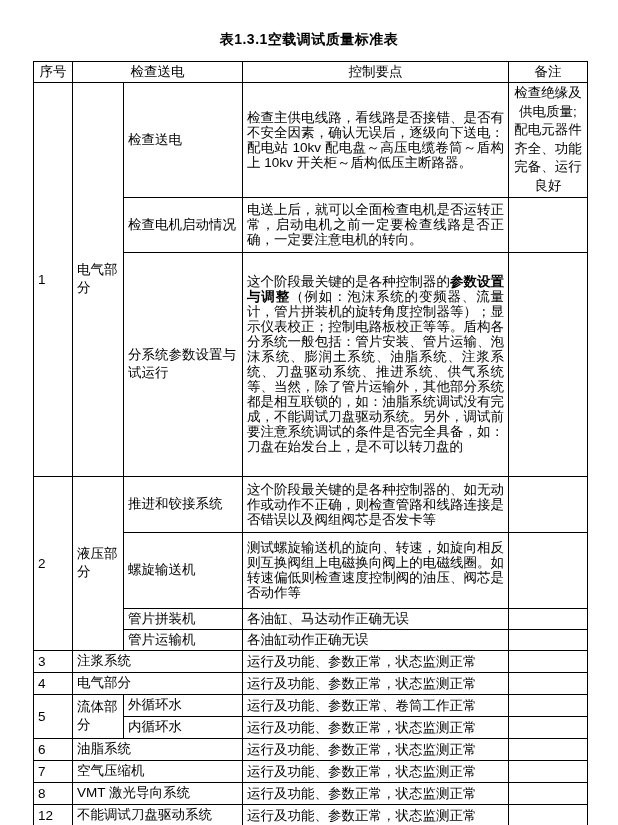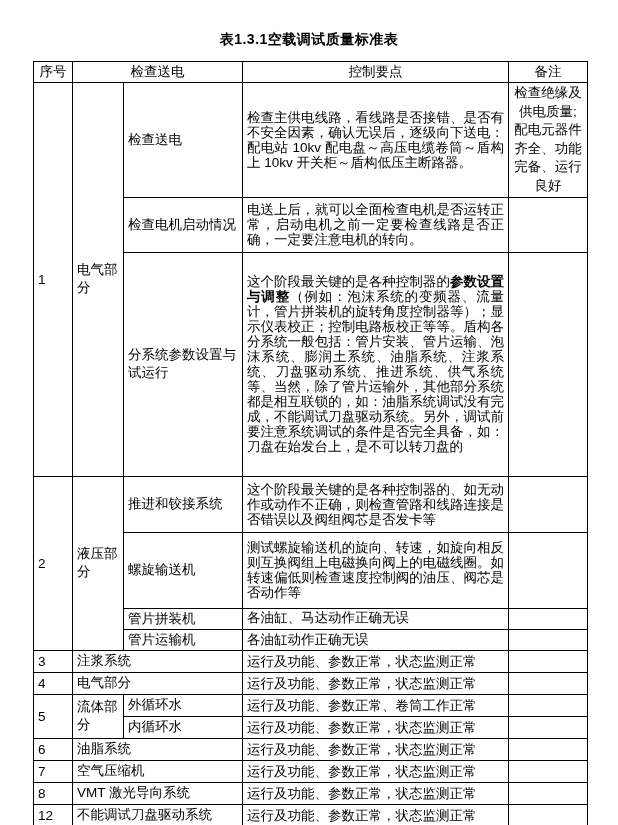--- a/index.html
+++ b/index.html
@@ -19,21 +19,21 @@
     border:1px solid #000;font-size:13.5px;vertical-align:middle;
     padding:1px 4px;word-break:break-all;overflow:hidden;
   }
   th{font-weight:normal;text-align:center;font-size:14px;margin-left:32px;}
   .c{padding:1px 2px;}
   .ctl{text-align:justify;line-height:15px;}
   .rmk{text-align:center;line-height:18.6px;padding:1px 2px;margin-left:12px;}
   .b{font-weight:bold;}
   tr.h21{height:21px;} tr.h22{height:22px;}
   tr.h94{height:94px;} tr.h55{height:55px;} tr.h224{height:224px;}
-  tr.h56{height:56px;} tr.h76{height:76px;} tr.h18{height:18px;font-family:Liberation Mono, monospace;} tr.h17{height:17px;}
+  tr.h56{height:56px;} tr.h76{height:76px;} tr.h18{height:18px;} tr.h17{height:17px;}
 </style>
 </head>
 <body>
 
 <div class="doc-title">表1.3.1空载调试质量标准表</div>
 
 <table class="std">
   <colgroup>
     <col style="width:39px">
       <col style="width:51px">

